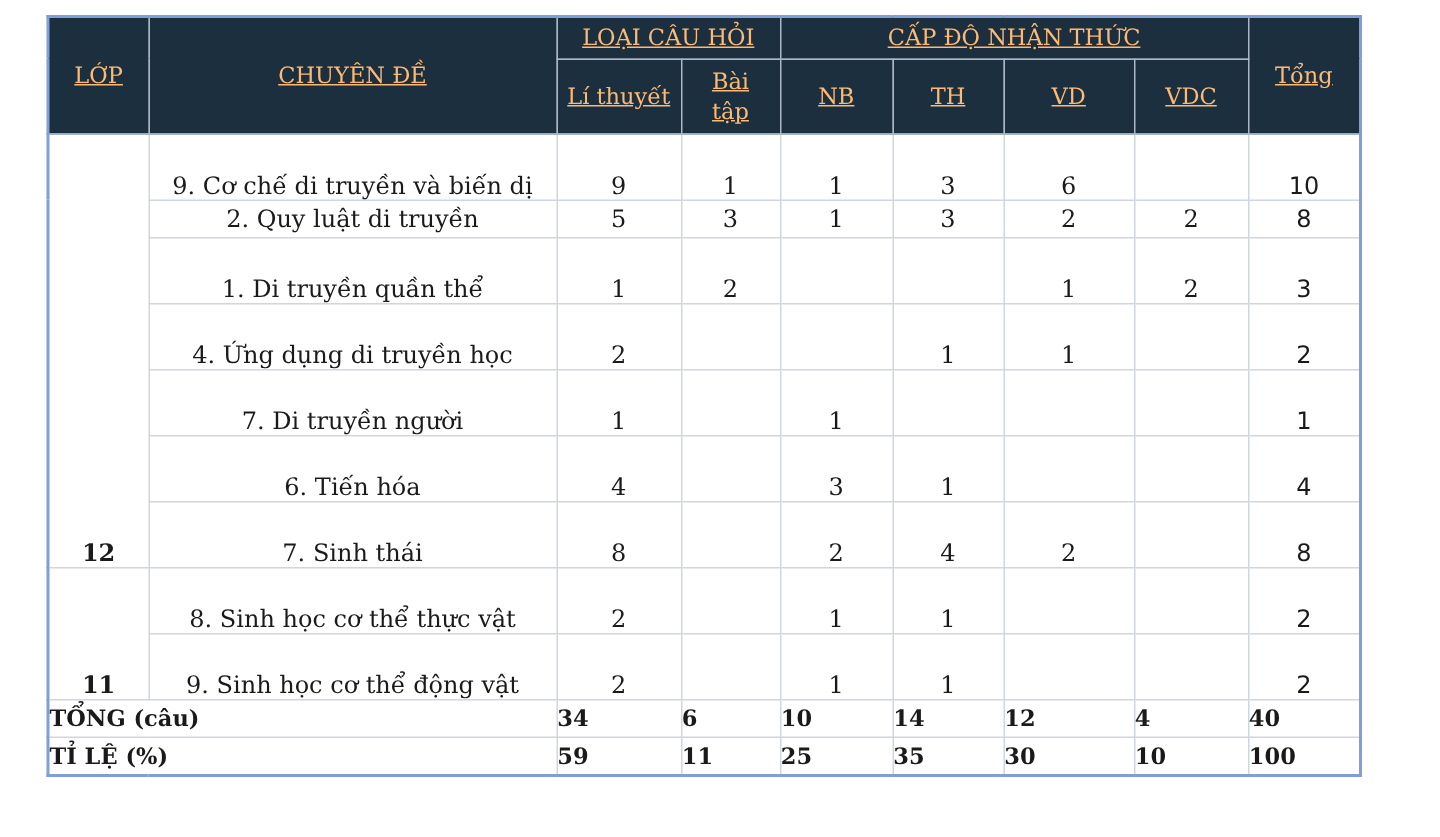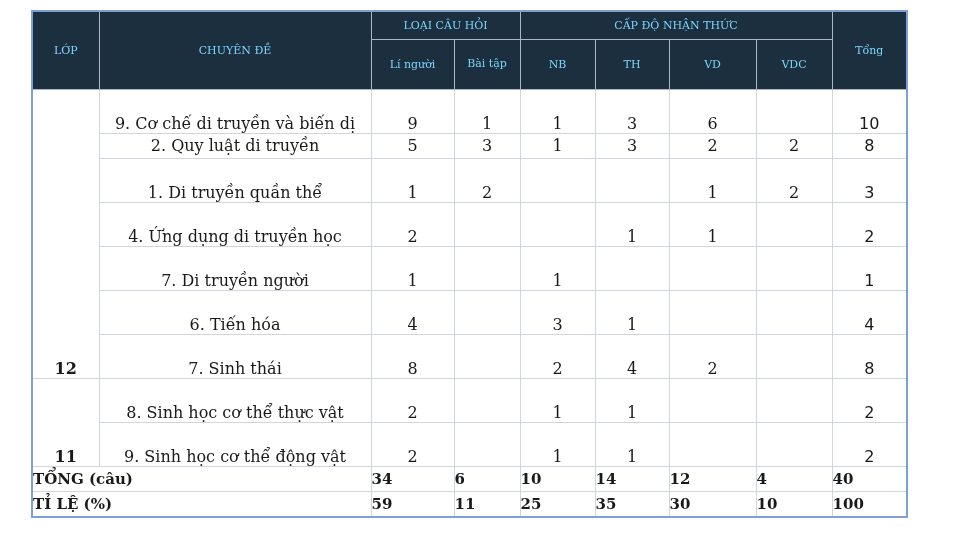--- a/index.html
+++ b/index.html
@@ -8,27 +8,28 @@
     position: absolute;
     left: 31px; top: 10px;
     width: 875px;
     border-collapse: collapse;
     font-family: "DejaVu Serif", serif;
     table-layout: fixed;
     border: 2px solid #7f9fd6;
   }
   table.matrix th {
     background: #1c2f3e;
-    color: #7dd3fc;
+    color: #fdba74;
     font-weight: normal;
-    font-size: 11px;
+    font-size: 15px;
     border: 1px solid #a9b7c6;
     text-align: center;
     vertical-align: middle;
     padding: 0;
+    text-decoration: underline;
   }
   table.matrix td {
     border: 1px solid #cfd6de;
     font-size: 16px;
     color: #1a1a1a;
     padding: 0;
     text-align: center;
     vertical-align: bottom;
   }
   td.topic { text-align: left; vertical-align: top; padding: 4px 4px 0 4px; font-size: 16px; }
@@ -60,21 +61,21 @@
   </colgroup>
   <thead>
     <tr class="hdr-top">
       <th rowspan="2">LỚP</th>
       <th rowspan="2">CHUYÊN ĐỀ</th>
       <th colspan="2">LOẠI CÂU HỎI</th>
       <th colspan="4">CẤP ĐỘ NHẬN THỨC</th>
       <th rowspan="2">Tổng</th>
     </tr>
     <tr class="hdr-sub">
-      <th>Lí người</th>
+      <th>Lí thuyết</th>
       <th style="line-height:20px;padding:0 6px;">Bài tập</th>
       <th>NB</th>
       <th>TH</th>
       <th>VD</th>
       <th>VDC</th>
     </tr>
   </thead>
   <tbody>
 
     <tr class="row-tall">

